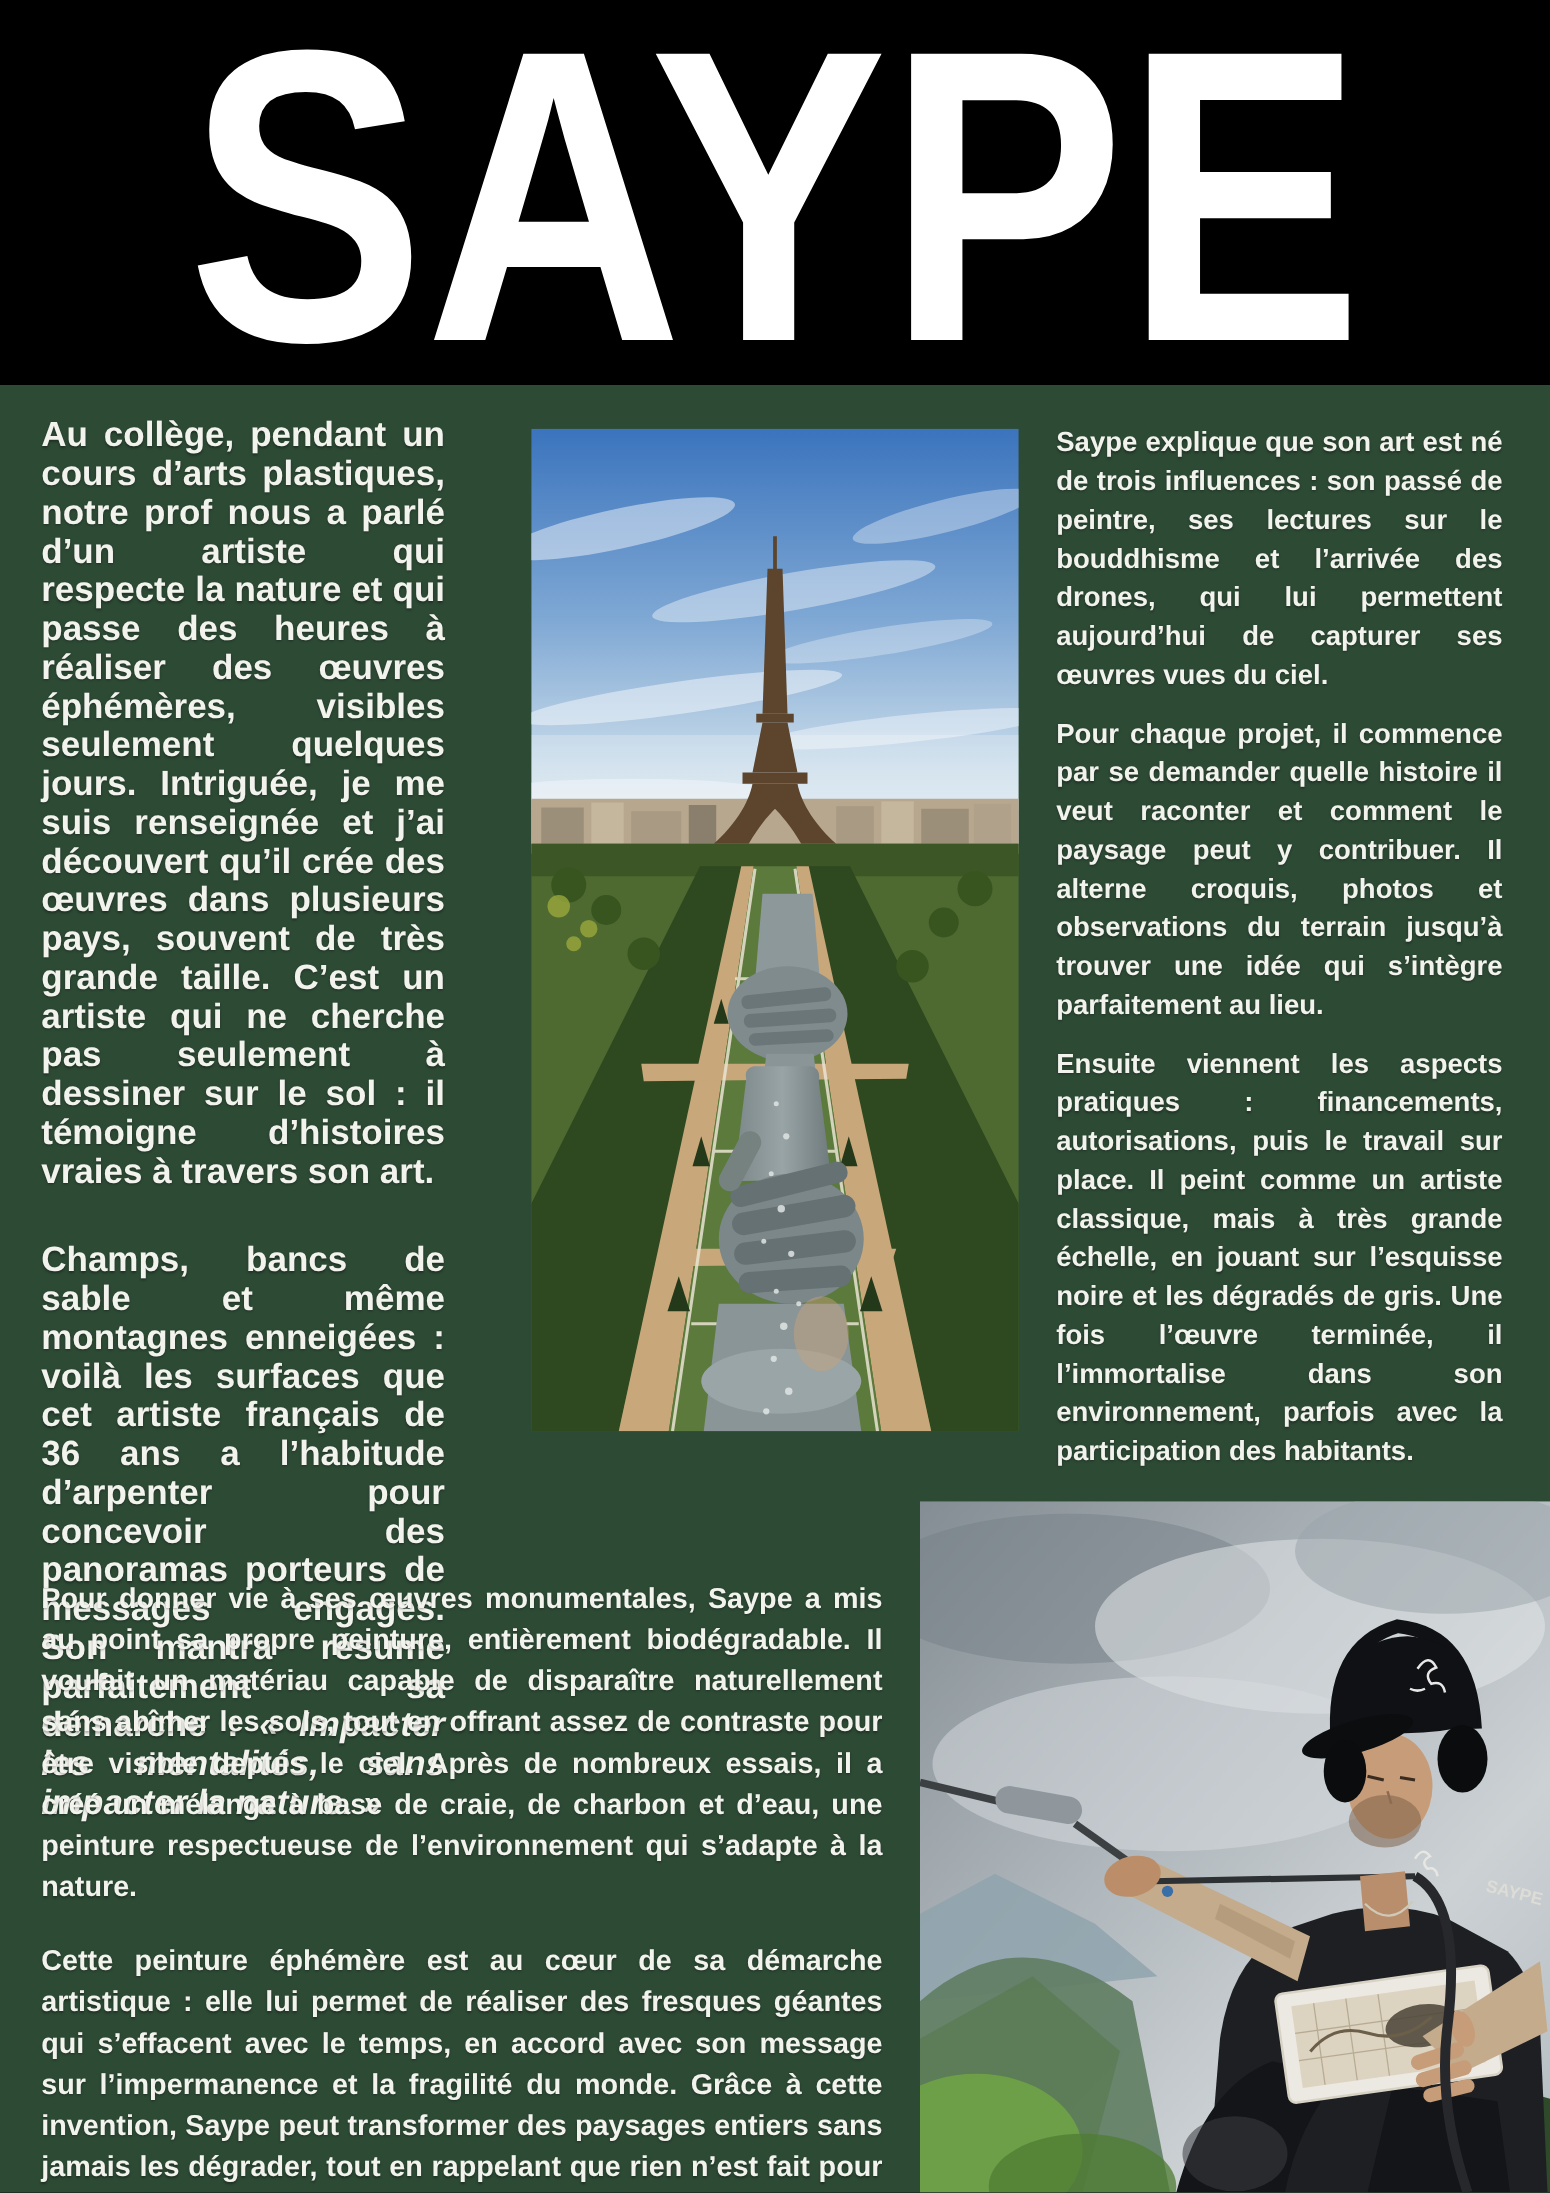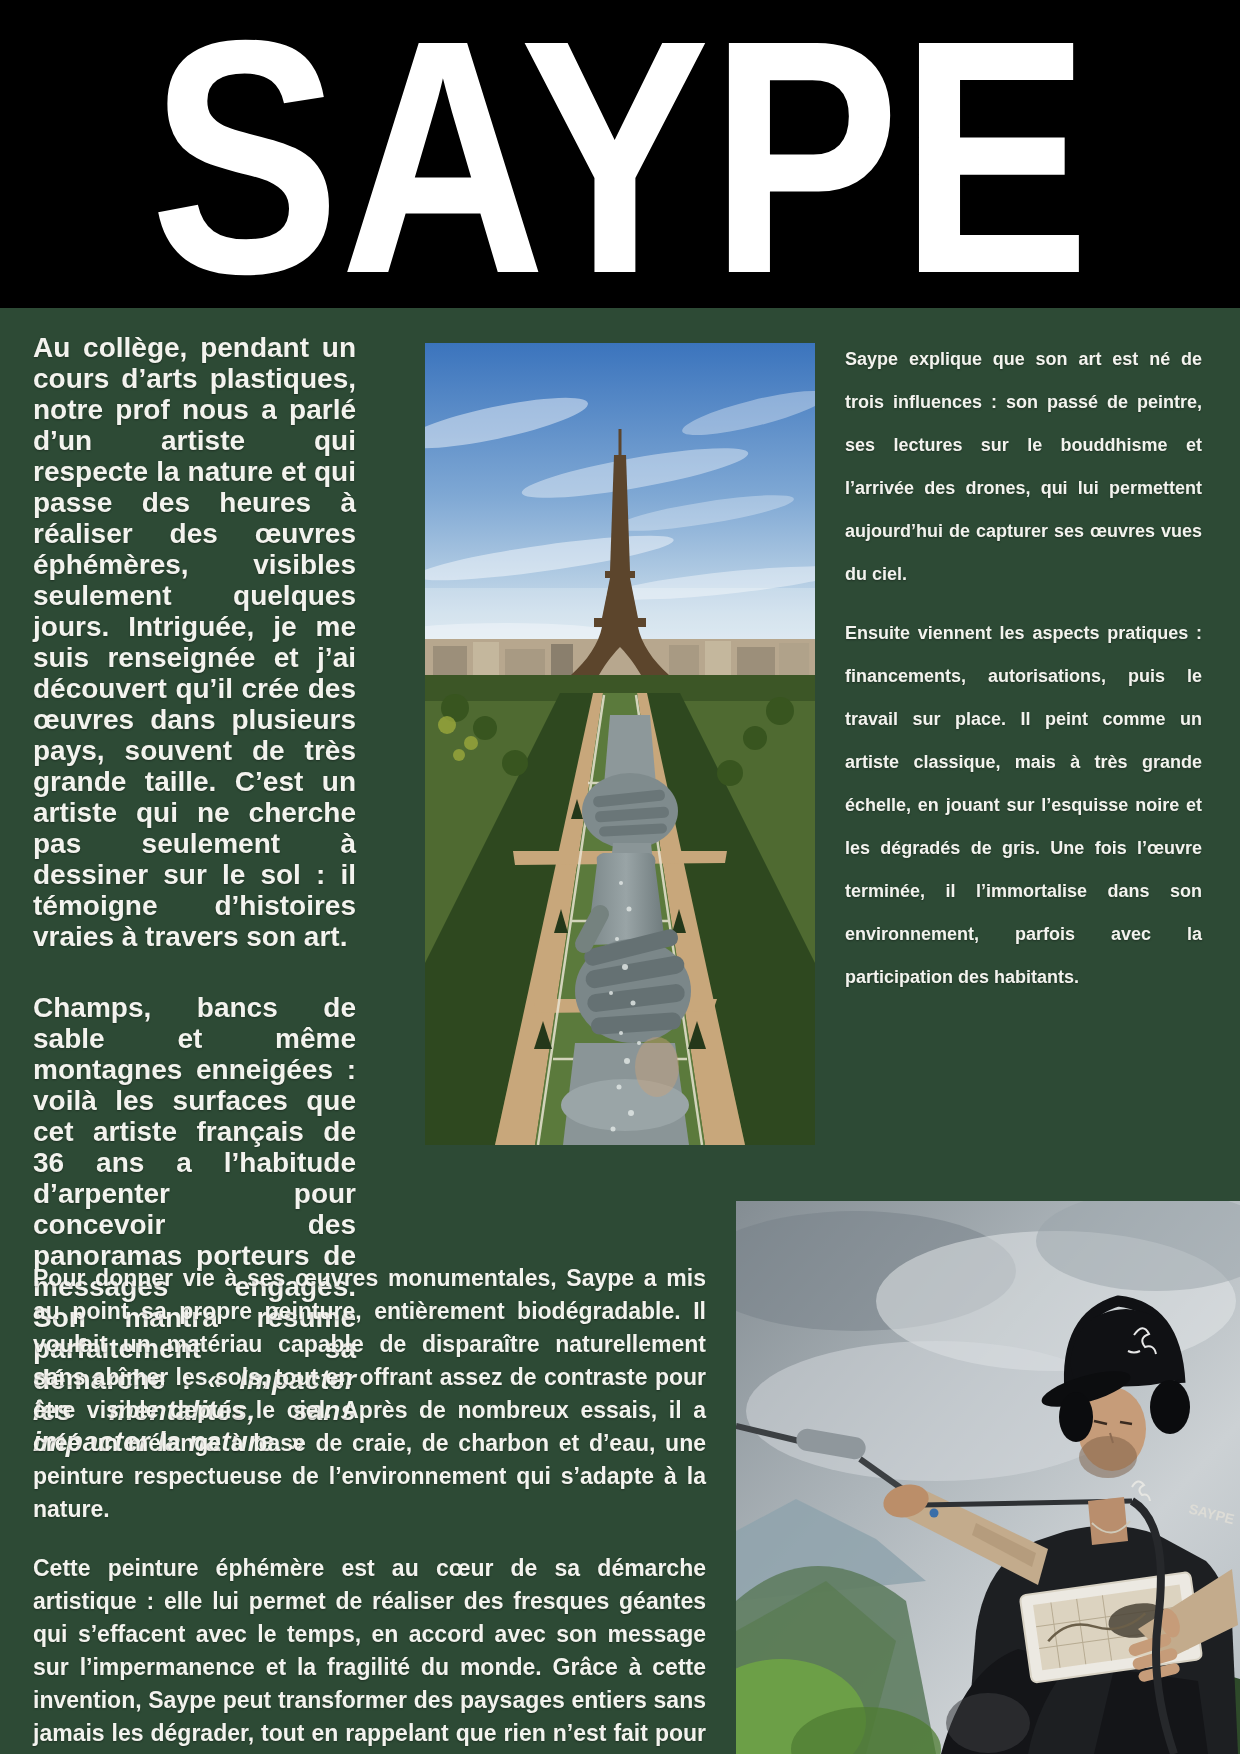--- a/index.html
+++ b/index.html
@@ -9,21 +9,21 @@
     font-family:"Liberation Sans",sans-serif;
   }
   .masthead{
     position:absolute;left:0;top:0;width:1240px;height:308px;background:#000;
   }
   .body-text{
     color:#f3f3ee;font-weight:bold;text-align:justify;
     text-shadow:0 1px 2px rgba(0,0,0,.35);
   }
   .col-left{position:absolute;left:33px;top:332px;width:323px;font-size:28px;line-height:31px;}
-  .col-right{position:absolute;left:845px;top:338px;width:357px;font-size:18px;line-height:43px;}
+  .col-right{position:absolute;left:845px;top:338px;width:357px;font-size:22px;line-height:31px;}
   .bottom-block{position:absolute;left:33px;top:1262px;width:673px;font-size:23px;line-height:33px;}
   .body-text p{margin:0 0 0 0;}
   .col-left p + p{margin-top:40px;}
   .col-right p + p{margin-top:16px;}
   .bottom-block p + p{margin-top:26px;}
   .mantra{font-style:italic;}
   .photo{position:absolute;display:block;}
   #eiffel-photo{left:425px;top:343px;}
   #artist-photo{left:736px;top:1201px;}
 </style>
@@ -168,20 +168,21 @@
           <circle cx="206" cy="770" r="3"></circle>
         <circle cx="188" cy="786" r="2.5"></circle>
           <circle cx="214" cy="700" r="2"></circle>
           <circle cx="186" cy="650" r="2"></circle>
       </g>
     </g>
   </svg>
 
   <div class="col-right body-text">
     <p>Saype explique que son art est né de trois influences : son passé de peintre, ses lectures sur le bouddhisme et l’arrivée des drones, qui lui permettent aujourd’hui de capturer ses œuvres vues du ciel.</p>
+    <p>Pour chaque projet, il commence par se demander quelle histoire il veut raconter et comment le paysage peut y contribuer. Il alterne croquis, photos et observations du terrain jusqu’à trouver une idée qui s’intègre parfaitement au lieu.</p>
     <p>Ensuite viennent les aspects pratiques : financements, autorisations, puis le travail sur place. Il peint comme un artiste classique, mais à très grande échelle, en jouant sur l’esquisse noire et les dégradés de gris. Une fois l’œuvre terminée, il l’immortalise dans son environnement, parfois avec la participation des habitants.</p>
   </div>
 
   <div class="bottom-block body-text">
     <p>Pour donner vie à ses œuvres monumentales, Saype a mis au point sa propre peinture, entièrement biodégradable. Il voulait un matériau capable de disparaître naturellement sans abîmer les sols, tout en offrant assez de contraste pour être visible depuis le ciel. Après de nombreux essais, il a créé un mélange à base de craie, de charbon et d’eau, une peinture respectueuse de l’environnement qui s’adapte à la nature.</p>
     <p>Cette peinture éphémère est au cœur de sa démarche artistique : elle lui permet de réaliser des fresques géantes qui s’effacent avec le temps, en accord avec son message sur l’impermanence et la fragilité du monde. Grâce à cette invention, Saype peut transformer des paysages entiers sans jamais les dégrader, tout en rappelant que rien n’est fait pour durer.</p>
   </div>
 
   <svg id="artist-photo" class="photo" width="504" height="553" viewBox="0 0 504 553">
     <defs>

